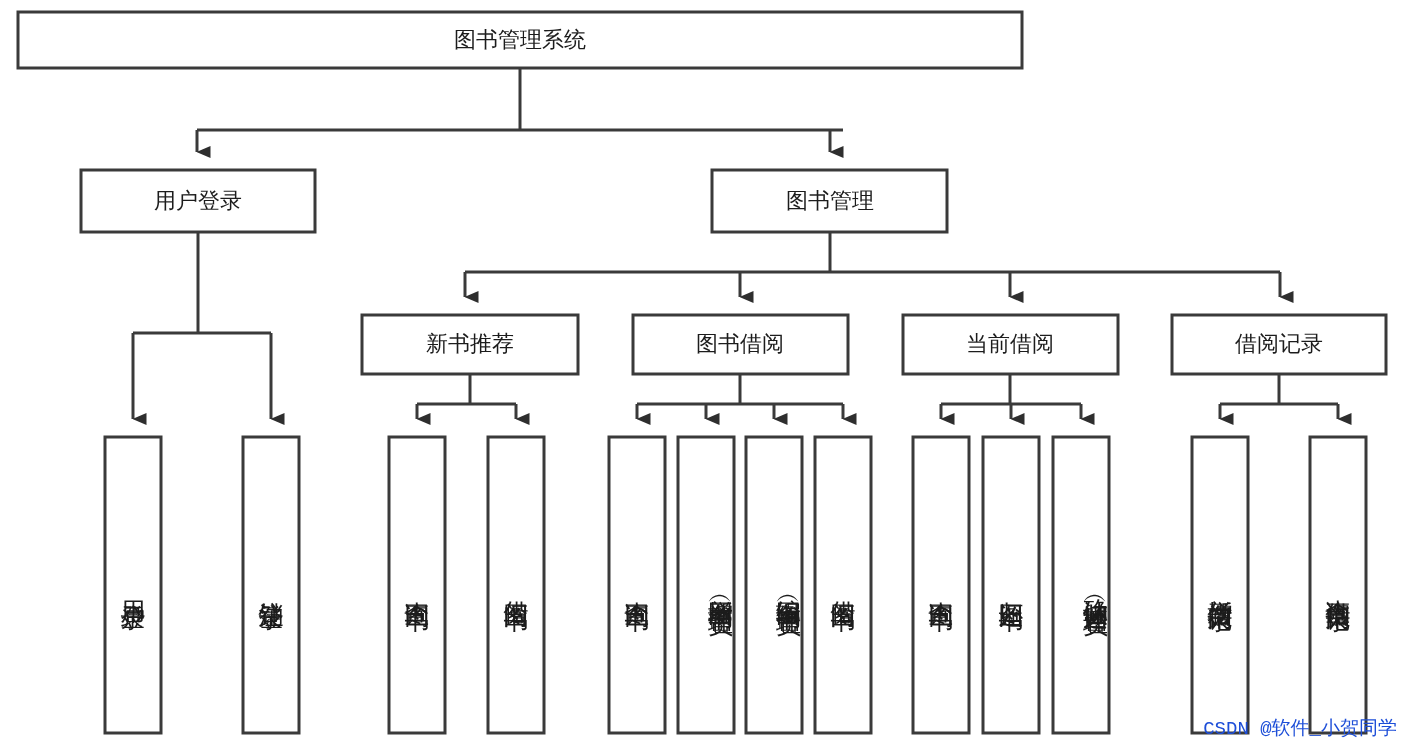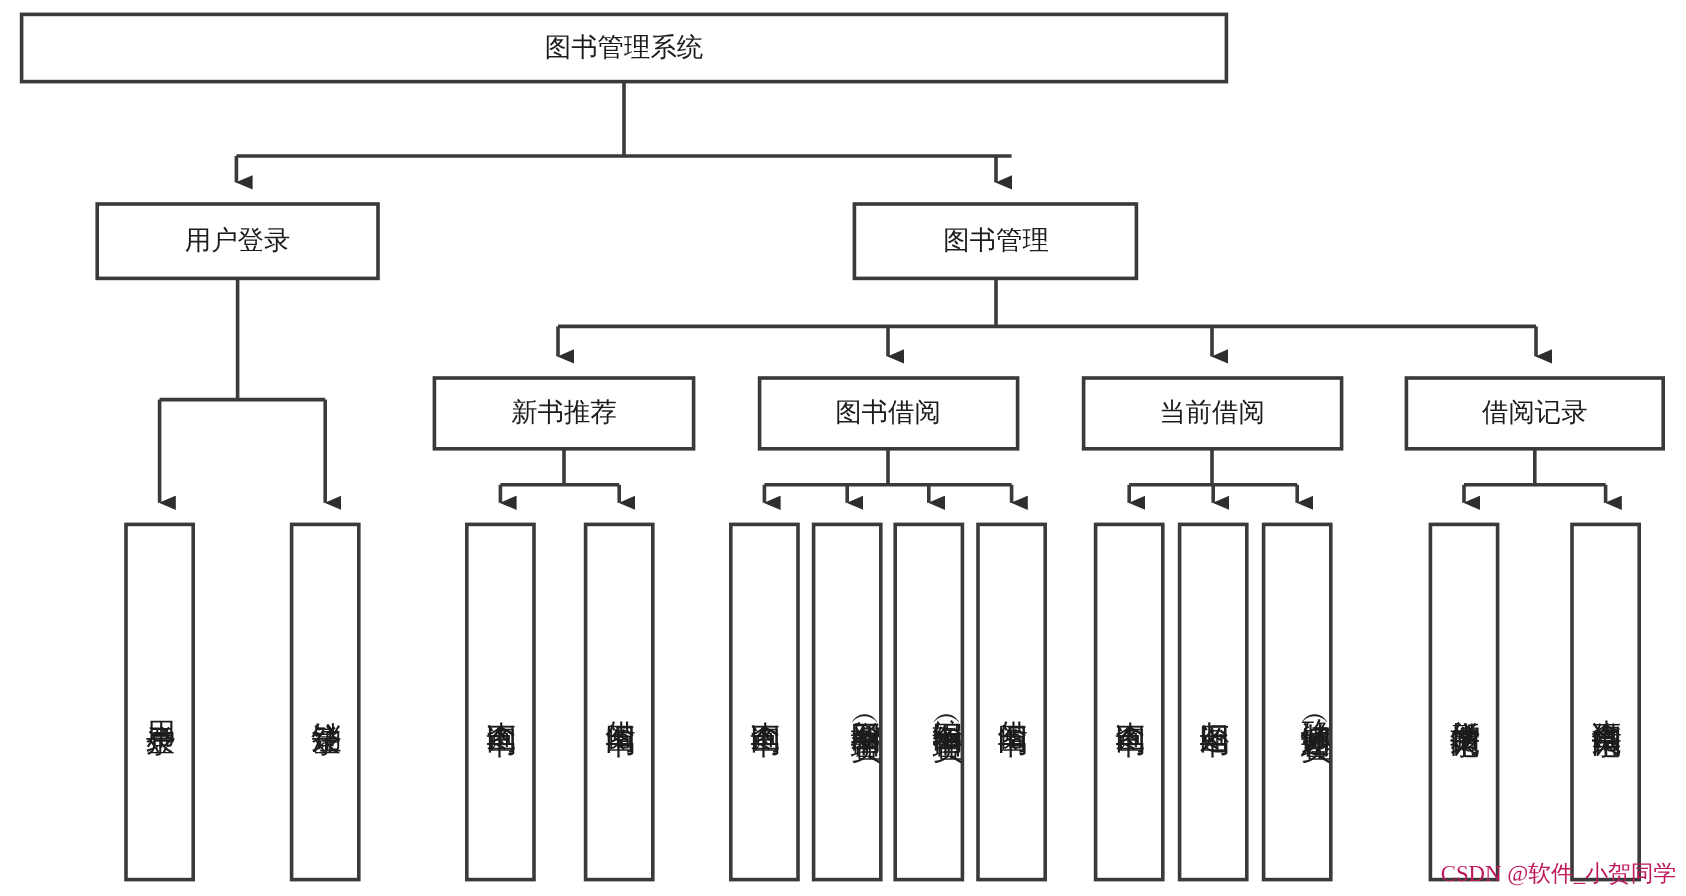--- a/index.html
+++ b/index.html
@@ -59,23 +59,23 @@
     letter-spacing: 2px;
     color: #1c1c1c;
     text-align: center;
     white-space: nowrap;
     pointer-events: none;
   }
   .watermark {
     position: absolute;
     right: 8px;
     bottom: 6px;
-    font-family: Liberation Serif, serif;
+    font-family: Liberation Mono, monospace;
     font-size: 19px;
-    color: #be185d;
+    color: #1d4ed8;
     white-space: nowrap;
   }
 </style>
 </head>
 <body>
 
 <div id="diagram-root">
 
   <svg class="diagram" viewBox="0 0 1405 747">
     <defs>

